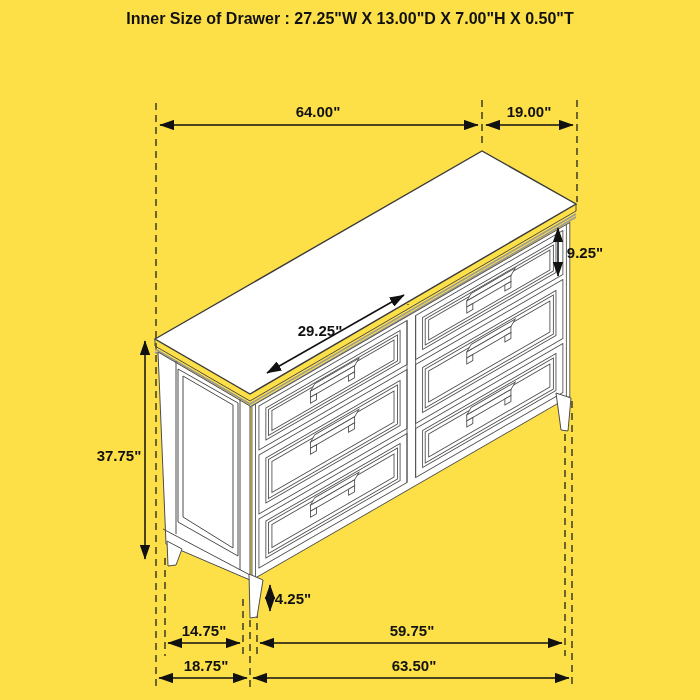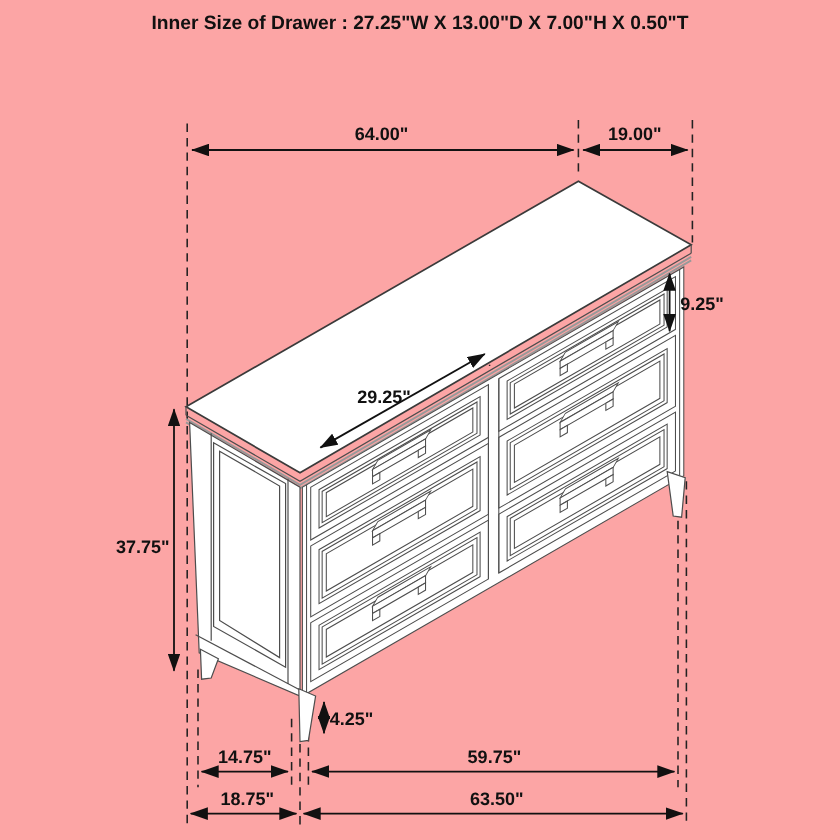--- a/index.html
+++ b/index.html
@@ -1,16 +1,16 @@
 <!DOCTYPE html>
 <html><head>
 <meta charset="utf-8">
 <style>
   html,body{margin:0;padding:0;background:#ffffff;}
-  .stage{position:relative;width:700px;height:700px;background:#fca5a5;overflow:hidden;
+  .stage{position:relative;width:700px;height:700px;background:#fde047;overflow:hidden;
          font-family:"Liberation Sans",sans-serif;}
   svg text{font-family:"Liberation Sans",sans-serif;}
   .title-text{font-size:16px;font-weight:bold;fill:#111;}
   .dim-label{font-size:15px;font-weight:bold;fill:#111;}
   .art{stroke:#4d4d4d;stroke-width:1;fill:none;}
   .artf{stroke:#4d4d4d;stroke-width:1;fill:#ffffff;}
   .outer{stroke:#3a3a3a;stroke-width:1.4;fill:#ffffff;}
   .mold{stroke:#999999;stroke-width:1.6;fill:none;}
   .dim{stroke:#111111;stroke-width:1.5;fill:none;}
   .guide{stroke:#222222;stroke-width:1.3;fill:none;stroke-dasharray:7 5;}

